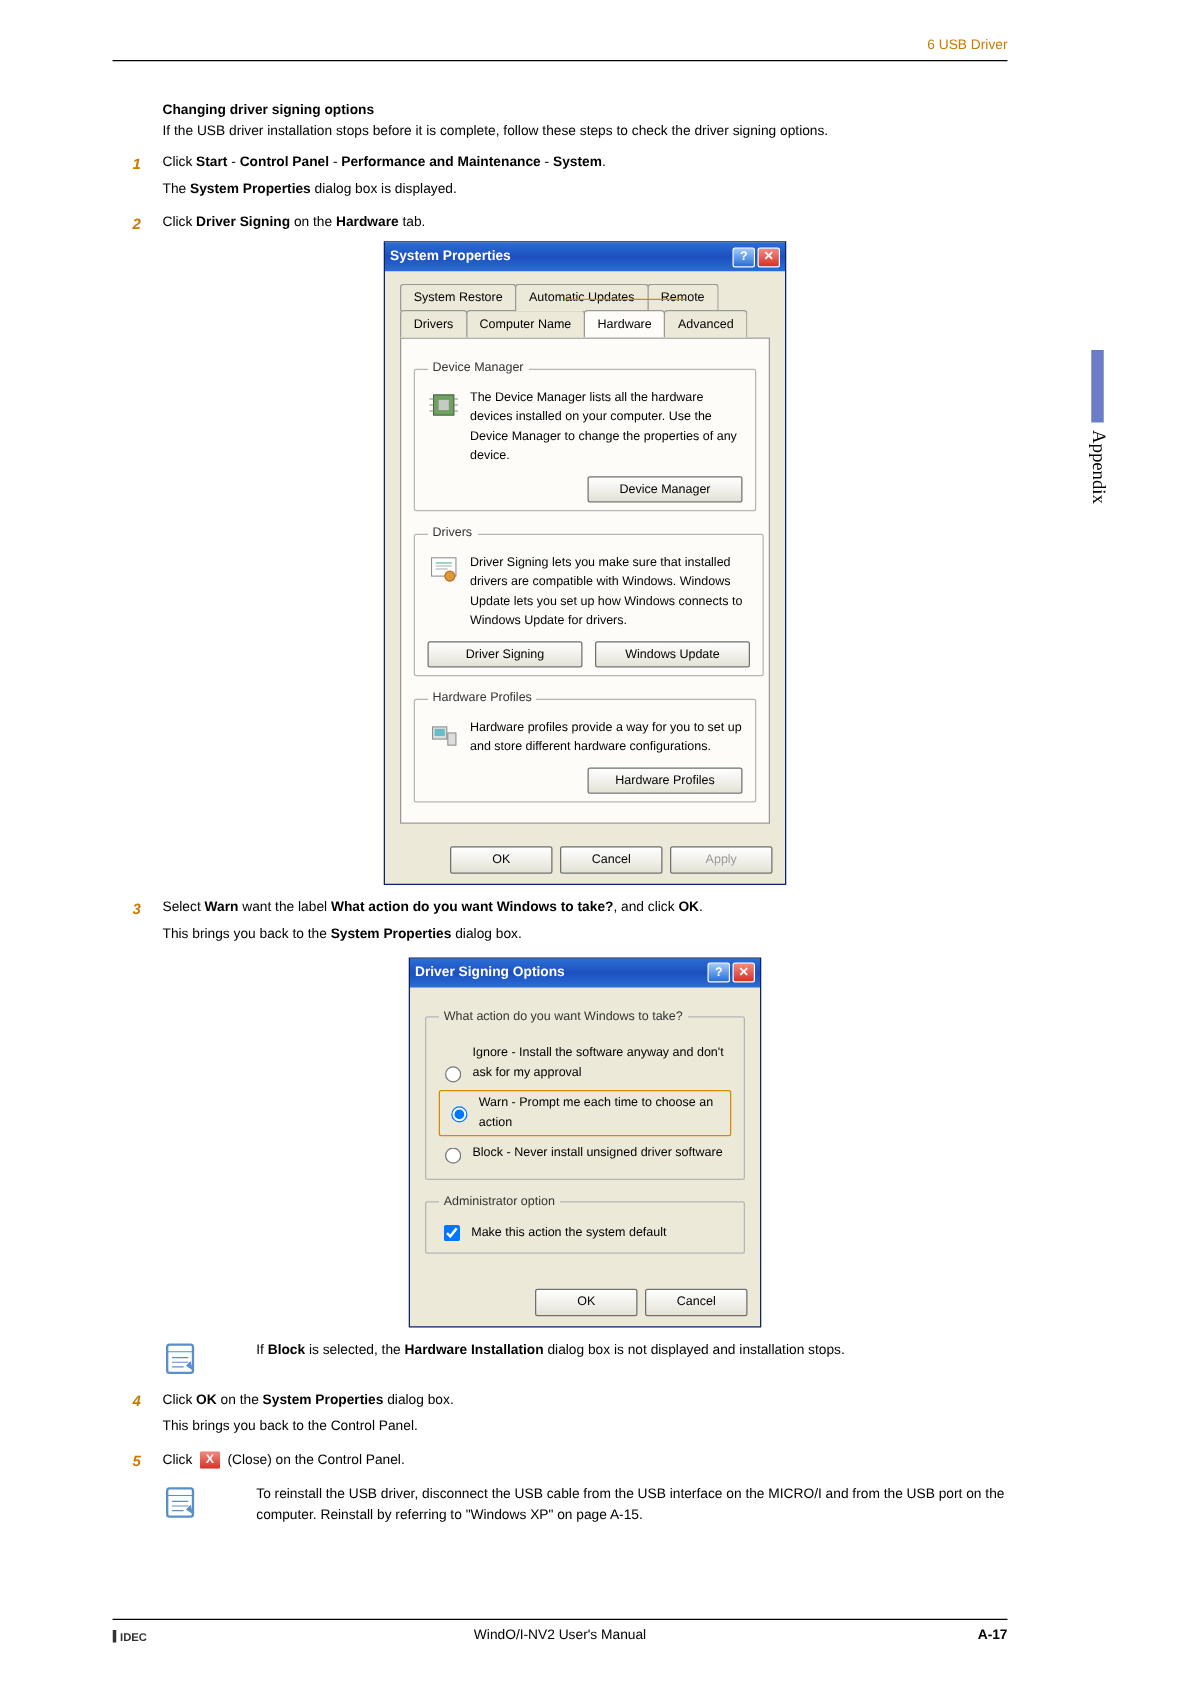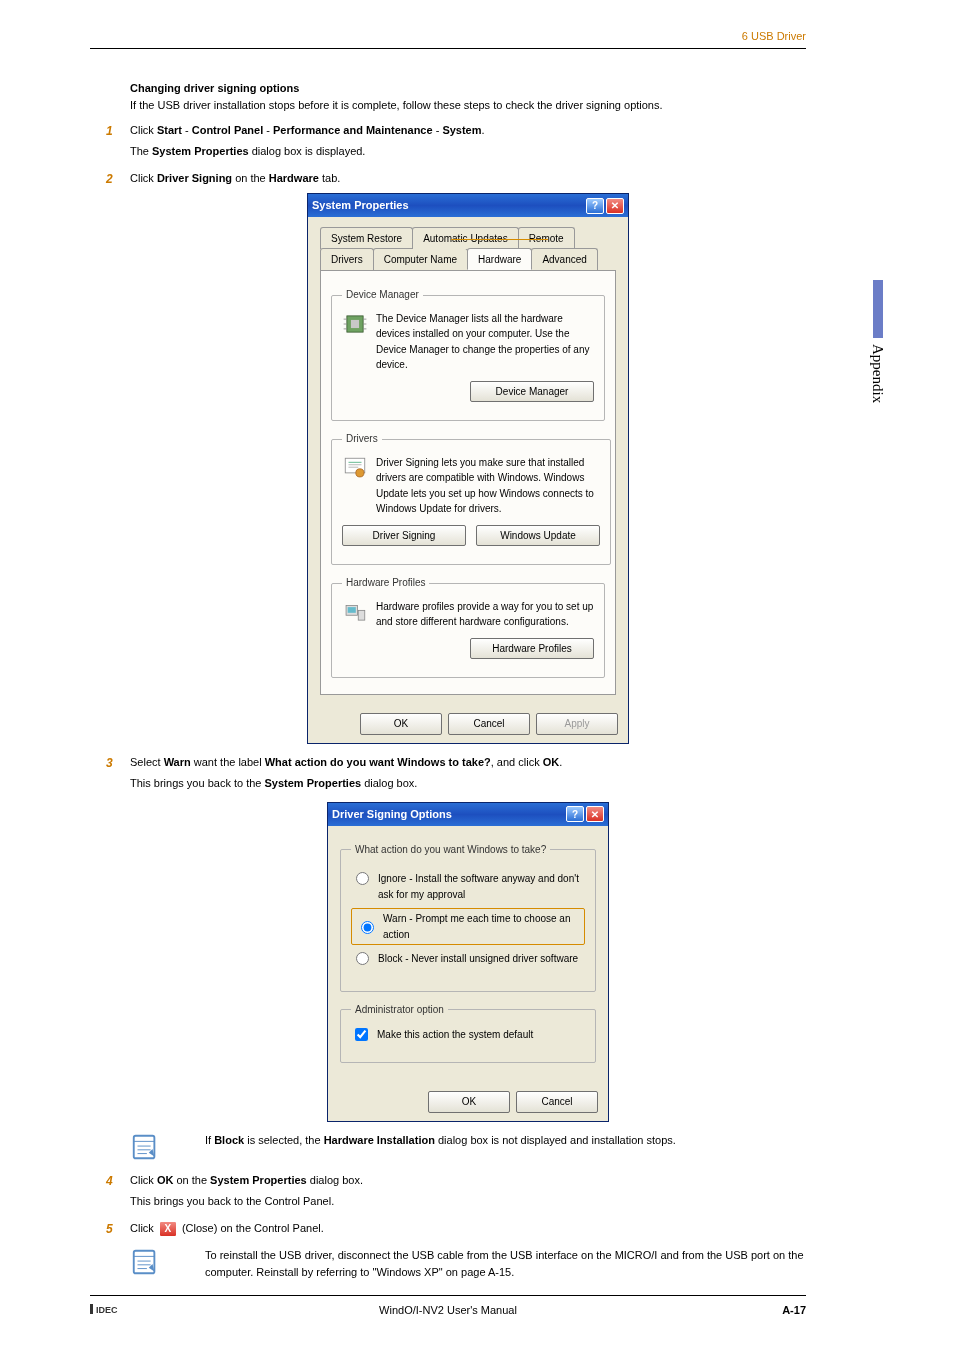--- a/index.html
+++ b/index.html
@@ -14,48 +14,48 @@
   ol.steps > li { position:relative; padding-left:40px; margin-bottom:4px; }
   ol.steps > li::before { counter-increment: step; content: counter(step); position:absolute; left:16px; top:0; color:#cc7a00; font-weight:bold; font-style:italic; font-size:12px; }
   ol.steps > li p { margin:4px 0 10px 0; }
   .figure { text-align:center; margin:6px 0 10px 0; }
   .side-tab { position:absolute; right:0; top:280px; display:flex; flex-direction:column; align-items:center; }
   .side-tab .bar { width:10px; height:58px; background:#6b7dc7; }
   .side-tab .txt { writing-mode:vertical-rl; font-size:15px; font-family:"Times New Roman",serif; margin-top:6px; }
   .note { display:flex; align-items:flex-start; margin:4px 0 10px 40px;gap:35px; }
   .note-icon { width:30px; height:30px; flex:0 0 30px; margin-right:10px; }
   .note-text { font-size:11px; line-height:1.5; }
-  .footer { position:absolute; left:90px; right:80px; bottom:34px; border-top:1px solid #000; padding-top:6px; display:flex; align-items:flex-end; justify-content:space-between; font-size:11px; }
+  .footer { position:absolute; left:90px; right:80px; bottom:34px; border-top:1px solid #000; padding-top:6px; display:flex; align-items:flex-start; justify-content:space-between; font-size:11px; }
   .footer .logo { width:44px; height:14px; }
   .footer .center { position:absolute; left:50%; transform:translateX(-50%); }
   .footer .pnum { font-weight:bold; }
 
   
   .xp-dialog { display:inline-block; text-align:left; font-family:Tahoma, Verdana, sans-serif; font-size:10px; border:1px solid #0a246a; background:#ece9d8; box-shadow:0 0 0 0; }
   .xp-titlebar { display:flex; align-items:center; justify-content:space-between; padding:3px 4px; color:#fff; font-weight:bold; font-size:11px; background:linear-gradient(to bottom,#2a6ed5 0%,#1d4fbf 50%,#2a6ed5 100%); }
   .xp-titlebar .btns { display:flex; gap:2px; }
   .xp-tbtn { width:16px; height:14px; border:1px solid #fff; border-radius:2px; display:flex; align-items:center; justify-content:center; font-size:10px; font-weight:bold; }
   .tb-help { background:linear-gradient(to bottom,#9ecbff,#2a6ed5); color:#fff; }
   .tb-close { background:linear-gradient(to bottom,#f28b82,#d93025); color:#fff; }
   .xp-body { padding:10px 12px 10px 12px; }
   .tabs-row { display:flex; font-size:10px; }
   .tabs-row .tab { padding:3px 10px 2px; border:1px solid #999; border-bottom:none; background:#ece9d8; border-radius:3px 3px 0 0; margin-right:-1px; }
   .tabs-row.top { margin-bottom:-1px; }
   .tab.active { font-weight:normal; background:#fdfcf9; position:relative; z-index:2; border-bottom:1px solid #fdfcf9; }
   .tab-pane { border:1px solid #999; background:#fdfcf9; padding:10px 10px 6px 10px; }
-  fieldset.grp { border:1px solid #b5b5b5; border-radius:2px; margin:6px 0 10px 0; padding:8px 10px 18px 10px; font-size:10px; }
+  fieldset.grp { border:1px solid #b5b5b5; border-radius:2px; margin:6px 0 10px 0; padding:8px 10px 6px 10px; font-size:10px; }
   fieldset.grp legend { color:#333; padding:0 4px; font-size:10px; }
   .grp-row { display:flex; align-items:flex-start; gap:8px; }
   .grp-icon { width:26px; height:26px; flex:0 0 26px; }
   .xp-btn { display:inline-block; min-width:110px; padding:2px 6px; text-align:center; border:1px solid #707070; background:linear-gradient(to bottom,#fff,#e4e2d6); border-radius:2px; font-size:10px; }
   .btn-row { display:flex; gap:10px; justify-content:flex-start; margin-top:8px; }
   .btn-row.right { justify-content:flex-end; }
   .dlg-buttons { display:flex; justify-content:flex-end; gap:6px; padding:8px 10px; }
   .dlg-buttons .xp-btn { min-width:68px; }
-  .radio-row { display:flex; align-items:flex-start; gap:6px; margin:6px 0; }
+  .radio-row { display:flex; align-items:flex-end; gap:6px; margin:6px 0; }
   .radio-row input { margin-top:1px; }
   .hl { border:1px solid #d58b00; border-radius:2px; padding:2px 4px; display:inline-block; }
   .chk-row { display:flex; align-items:center; gap:6px; }
   a.xlink { color:#0a246a; text-decoration:underline; }
 
   .close-inline { display:inline-flex; align-items:center; justify-content:center; width:16px; height:14px; vertical-align:middle; border:1px solid #fff; border-radius:2px; background:linear-gradient(to bottom,#f28b82,#d93025); color:#fff; font-size:10px; font-weight:bold; margin:0 2px; }
 </style>
 </head>
 <body>
 <div class="page">

